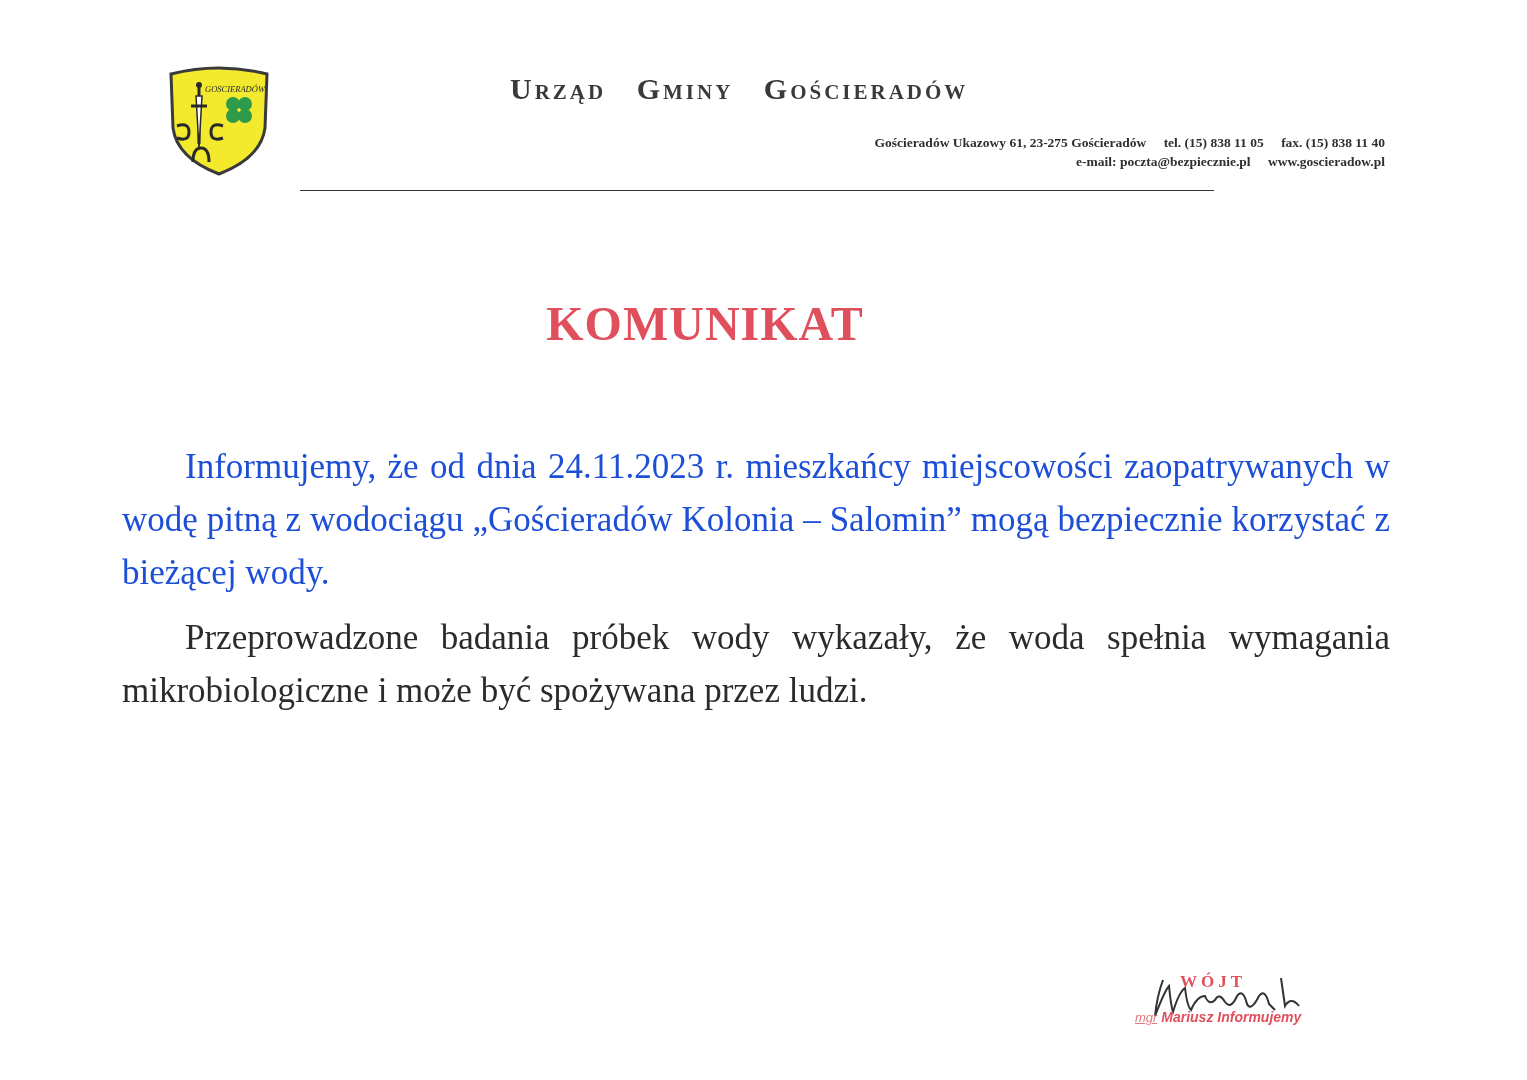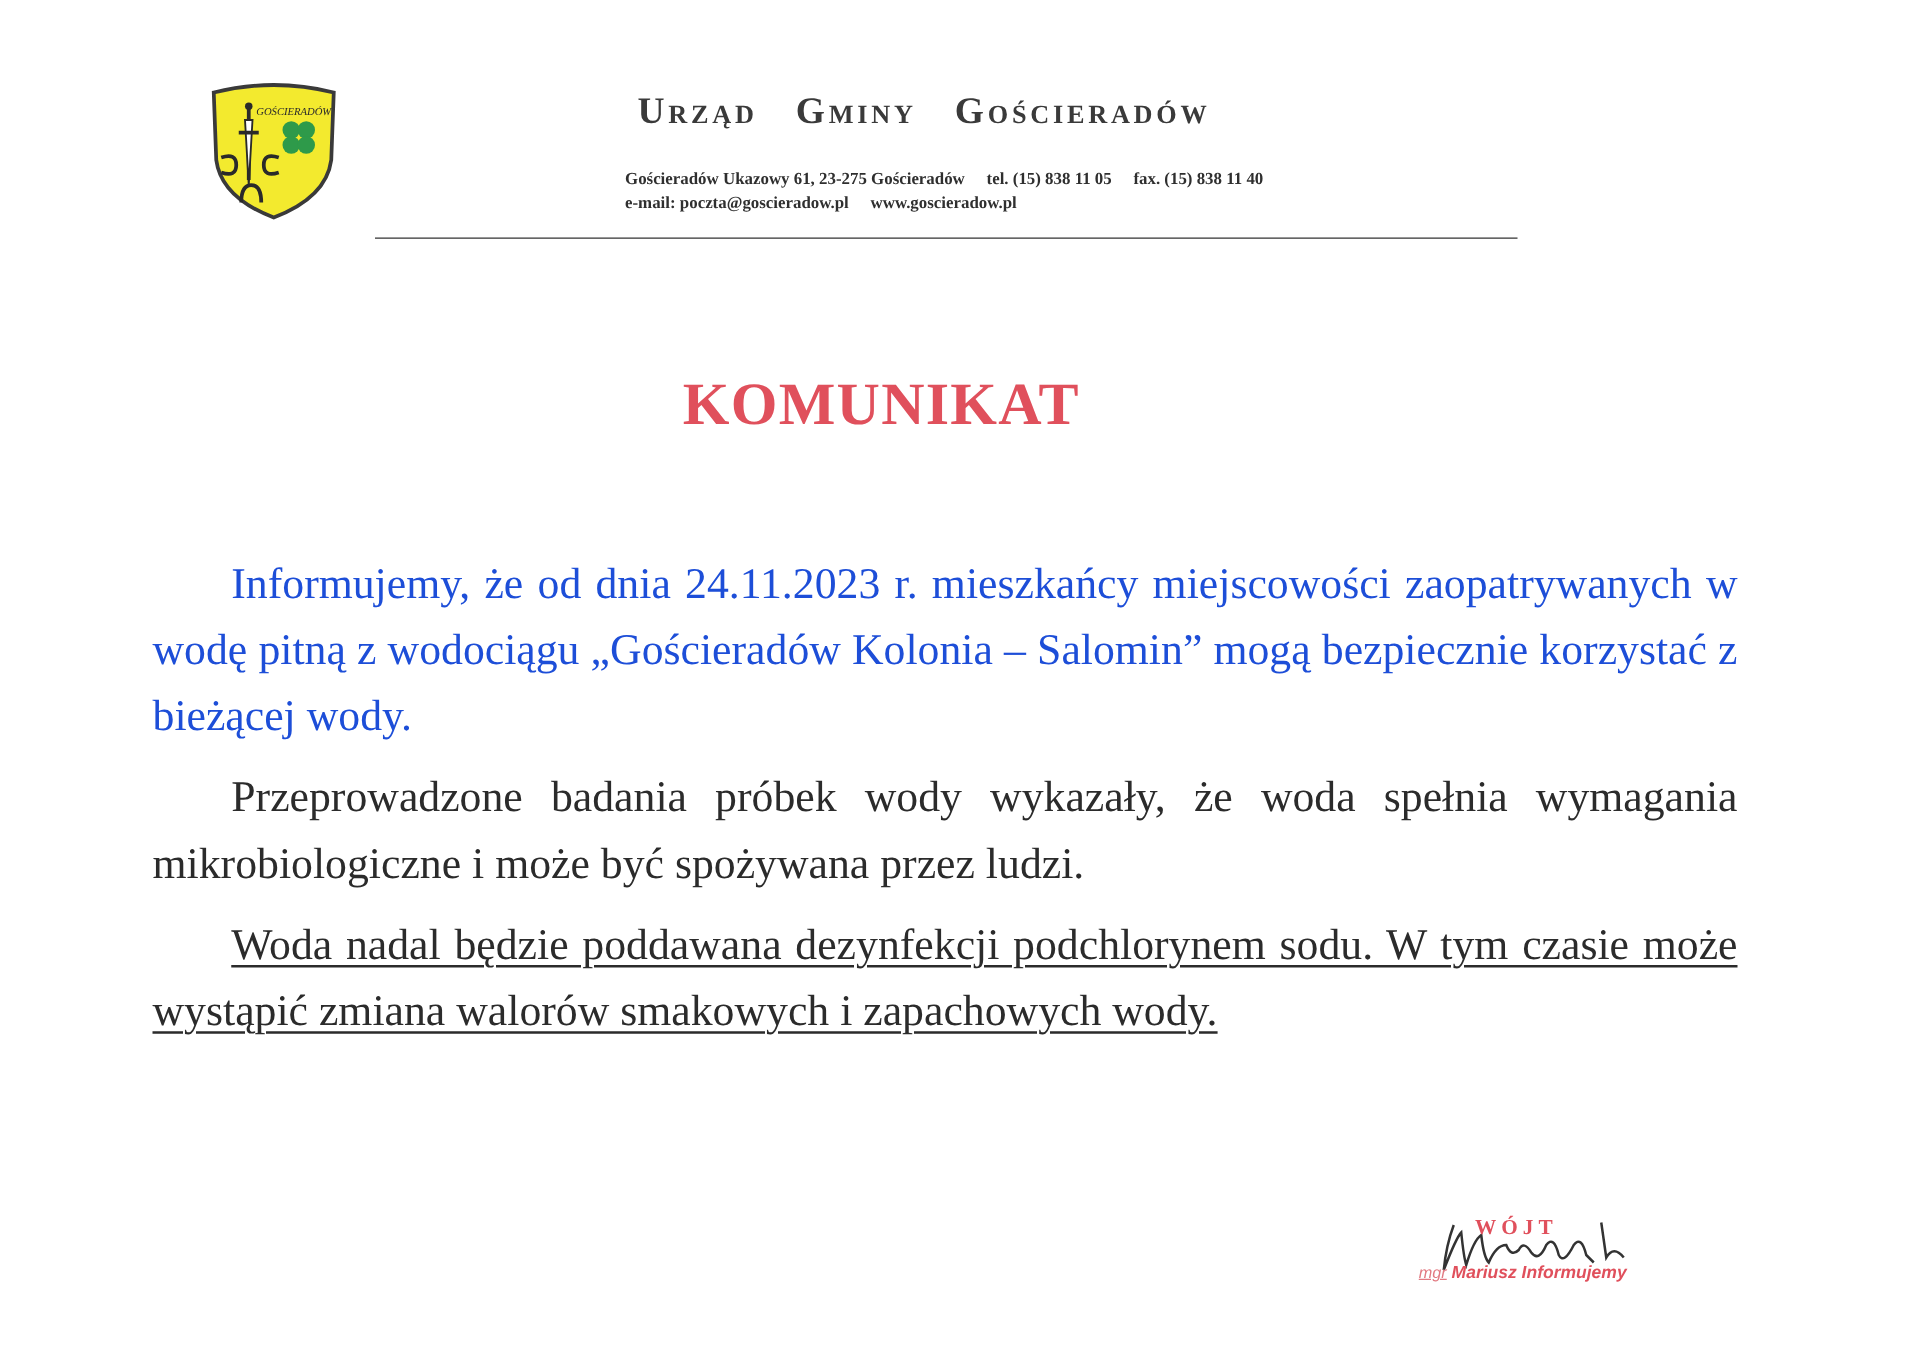--- a/index.html
+++ b/index.html
@@ -34,21 +34,21 @@
       color: #3a3a3a;
       padding-left: 200px;
       box-sizing: border-box;
     }
     .header-title .word { margin: 0 10px; }
     .header-addr {
       position: absolute;
       left: 300px;
       width: 1085px;
       top: 133px;
-      text-align: left;
+      text-align: right;
       font-size: 13.5px;
       font-weight: bold;
       color: #2f2f2f;
       padding-left: 200px;
       box-sizing: border-box;
       line-height: 19px;
     }
     .header-addr .gap { display: inline-block; width: 14px; }
     .header-rule {
       position: absolute;
@@ -150,33 +150,32 @@
   <span class="word">Gościeradów</span>
 </div>
 
 <div class="header-addr">
   <div>
     <span>Gościeradów Ukazowy 61, 23-275 Gościeradów</span><span class="gap"></span>
     <span>tel. (15) 838 11 05</span><span class="gap"></span>
     <span>fax. (15) 838 11  40</span>
   </div>
   <div>
-    <span>e-mail: poczta@goscieradow.pl</span><span class="gap"></span>
+    <span>e-mail: poczta@bezpiecznie.pl</span><span class="gap"></span>
     <span>www.goscieradow.pl</span>
   </div>
 </div>
 
 <div class="header-rule"></div>
 
 <div class="doc-title">KOMUNIKAT</div>
 
 <div class="body">
   <p class="bold">Informujemy, że od dnia 24.11.2023 r. mieszkańcy miejscowości zaopatrywanych w wodę pitną z wodociągu „Gościeradów Kolonia – Salomin” mogą bezpiecznie korzystać z bieżącej wody.</p>
   <p>Przeprowadzone badania próbek wody wykazały, że woda spełnia wymagania mikrobiologiczne i może być spożywana przez ludzi.</p>
-  <p class="under">Woda nadal będzie poddawana dezynfekcji podchlorynem sodu. W tym czasie może wystąpić zmiana walorów smakowych i zapachowych wody.</p>
 </div>
 
 <div class="sig">
   <svg width="190" height="60" viewBox="0 0 190 60">
     <path d="M28 14 Q22 30 20 50 M20 50 Q30 24 34 20 Q36 40 38 46 Q44 26 50 22 Q52 40 56 44 Q62 30 70 30 Q74 40 80 34 Q84 26 90 36 Q96 44 102 30 Q108 22 112 38 Q116 46 124 30 Q130 22 134 38 L140 44 M146 12 L150 40 Q156 30 164 40" fill="none" stroke="#333" stroke-width="2"></path>
   </svg>
   <div class="sig-wojt">WÓJT</div>
   <div class="sig-name">
     <span class="mgr">mgr</span>
     <span>Mariusz Informujemy</span>

